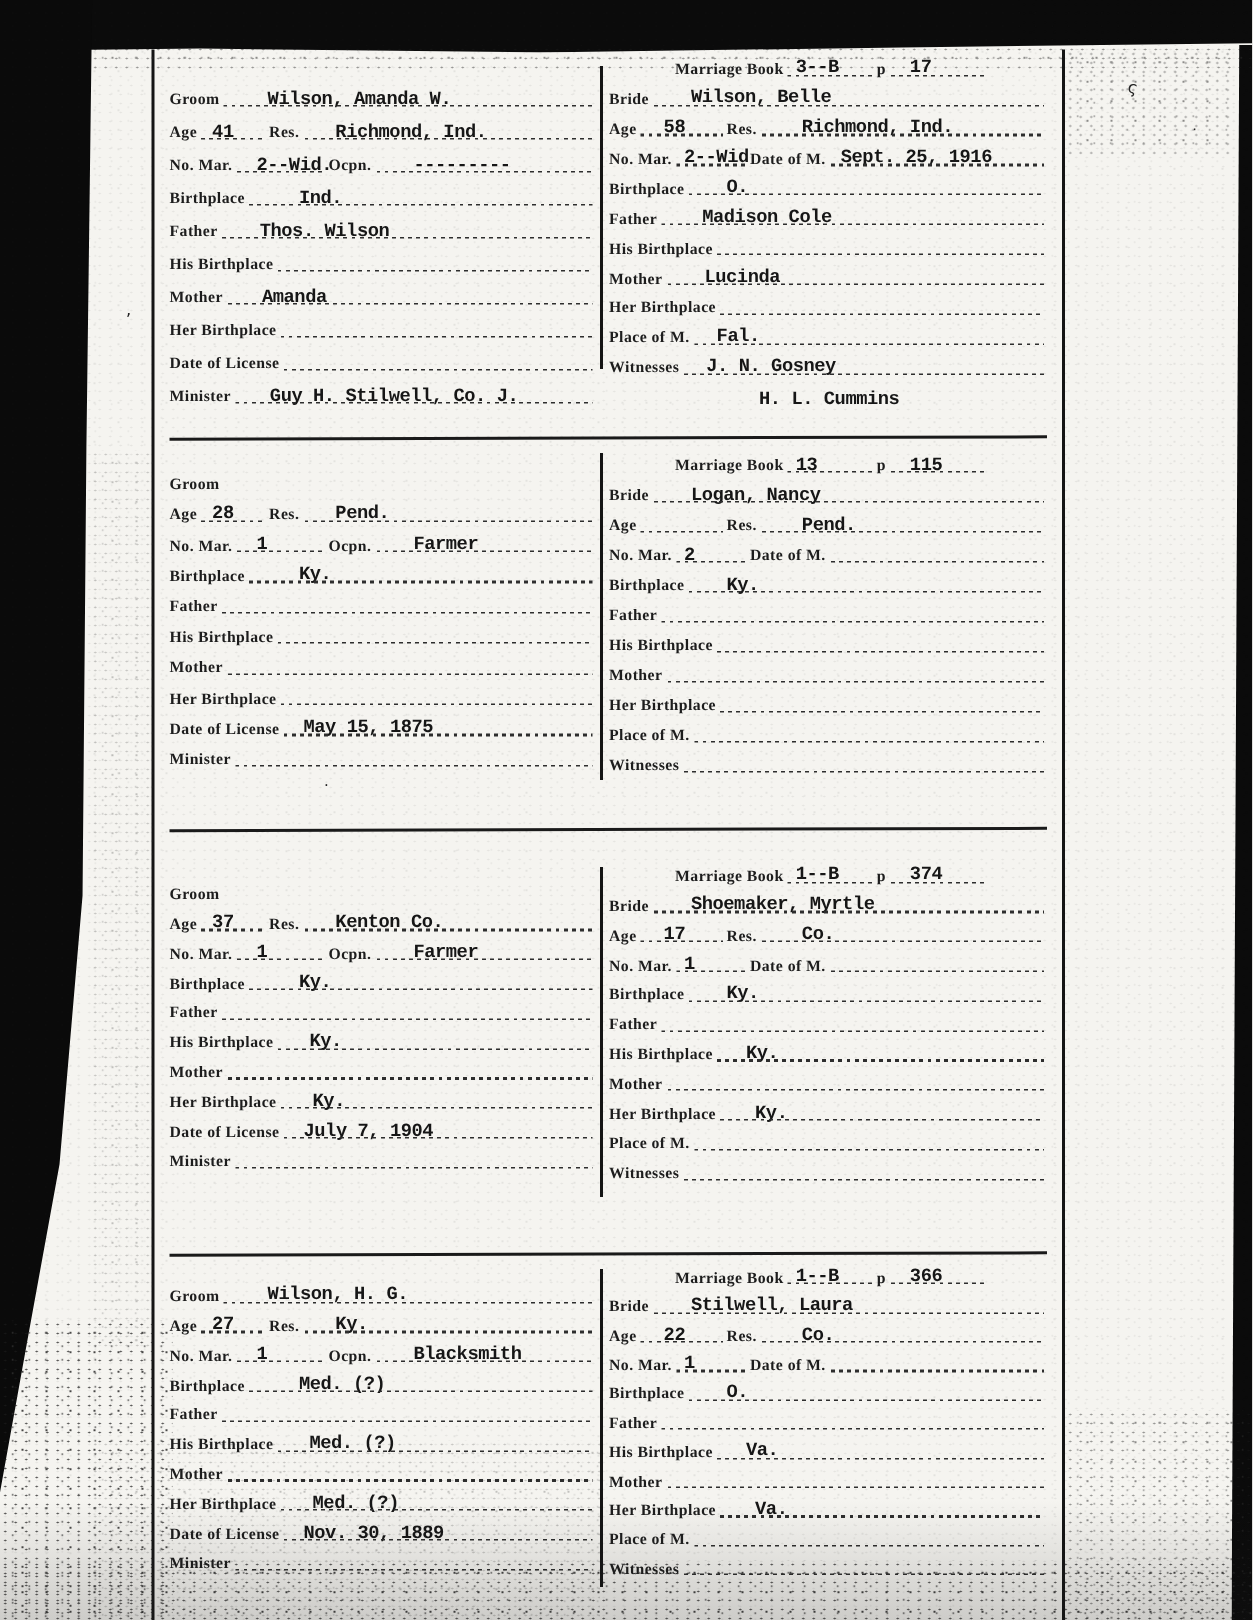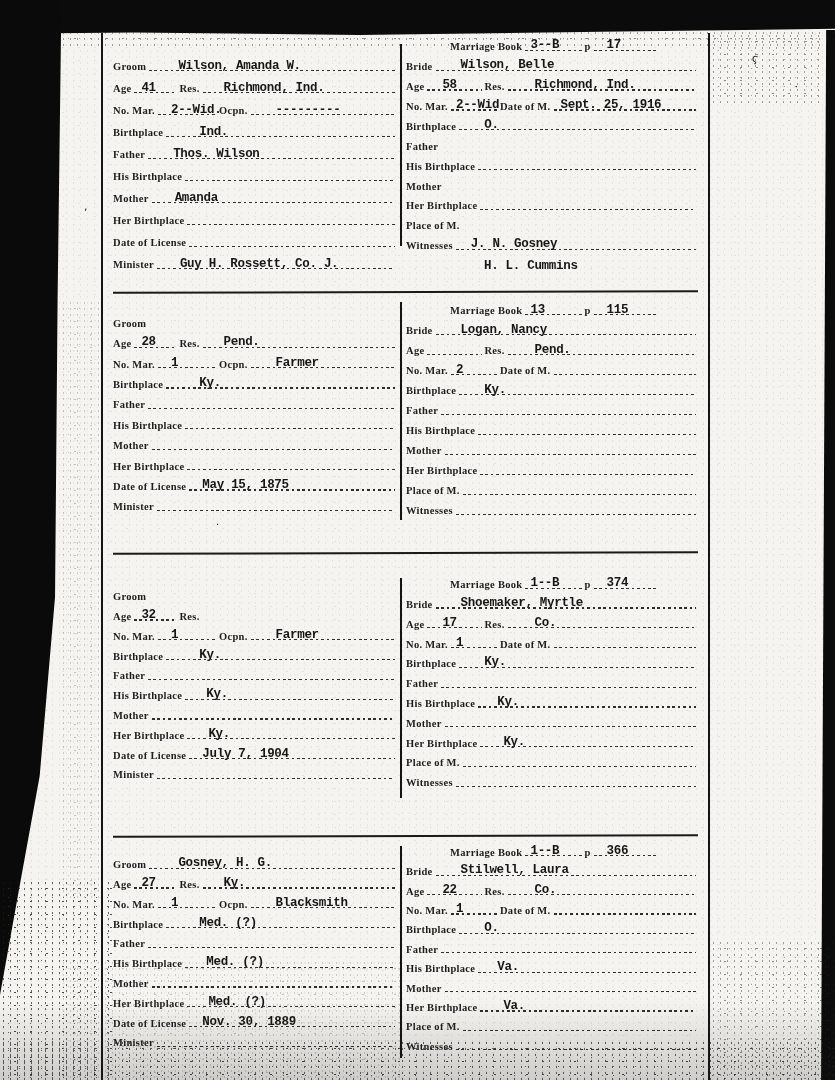--- a/index.html
+++ b/index.html
@@ -35,21 +35,21 @@
   .fxM{flex:0 0 62px;}  
   .fxN{flex:0 0 50px;}  
   .fxB{flex:0 0 60px;}  
   .fxP{flex:0 0 66px;}  
   .sp48{flex:0 0 44px;}
   .spf{flex:1 1 auto;}
   .v{position:absolute;bottom:2px;left:var(--vx,22px);
      font-family:"Liberation Mono","DejaVu Sans Mono",monospace;
      font-weight:700;font-size:12.5px;line-height:1;color:#161616;
      white-space:nowrap;letter-spacing:-.3px;}
-  .v.free{position:static;margin-left:58px;padding-left:20px;}
+  .v.free{position:static;margin-left:80px;padding-left:20px;}
   
   .noise{position:absolute;pointer-events:none;background-image:
       radial-gradient(#1c1c1c .55px,transparent .9px),
       radial-gradient(#3a3a3a .5px,transparent .85px),
       radial-gradient(#101010 .7px,transparent 1px);
       background-size:7px 6px,11px 9px,16px 13px;
       background-position:0 0,3px 4px,7px 2px;}
   .n-faint{opacity:.07;} .n-light{opacity:.22;} .n-med{opacity:.45;} .n-heavy{opacity:.75;}
   .shade-bottom{position:absolute;left:0;top:1000px;width:835px;height:80px;pointer-events:none;
       background:linear-gradient(180deg,rgba(25,25,25,0) 0%,rgba(25,25,25,.18) 100%);}
@@ -127,21 +127,21 @@
         </div>
         <div class="r">
           <span class="l">Date of License</span>
           <span class="f">
               <span class="v" style="--vx:14px"></span>
             </span>
         </div>
         <div class="r">
           <span class="l">Minister</span>
           <span class="f">
-              <span class="v" style="--vx:24px">Guy H. Rossett, Co. J.</span>
+              <span class="v" style="--vx:24px">Guy H. Stilwell, Co. J.</span>
             </span>
         </div>
       </div>
 
       <div class="card br">
         <div class="r">
           <span class="sp48"></span>
           <span class="l">Marriage Book</span>
           <span class="f fxB">
               <span class="v" style="--vx:6px">3--B</span>
@@ -179,38 +179,47 @@
             </span>
         </div>
         <div class="r">
           <span class="l">Birthplace</span>
           <span class="f">
               <span class="v" style="--vx:26px">O.</span>
             </span>
         </div>
         <div class="r">
           <span class="l">Father</span>
+          <span class="f">
+              <span class="v" style="--vx:28px">Madison Cole</span>
+            </span>
         </div>
         <div class="r">
           <span class="l">His Birthplace</span>
           <span class="f">
               <span class="v" style="--vx:20px"></span>
             </span>
         </div>
         <div class="r">
           <span class="l">Mother</span>
+          <span class="f">
+              <span class="v" style="--vx:26px">Lucinda</span>
+            </span>
         </div>
         <div class="r">
           <span class="l">Her Birthplace</span>
           <span class="f">
               <span class="v" style="--vx:24px"></span>
             </span>
         </div>
         <div class="r">
           <span class="l">Place of M.</span>
+          <span class="f">
+              <span class="v" style="--vx:16px">Fal.</span>
+            </span>
         </div>
         <div class="r">
           <span class="l">Witnesses</span>
           <span class="f">
               <span class="v" style="--vx:16px">J. N. Gosney</span>
             </span>
         </div>
         <div class="r">
           <span class="v free">H. L. Cummins</span>
         </div>
@@ -378,23 +387,26 @@
     <div class="record" style="--lt: 584px; --rt: 572px; --lrh: 19.8px; --rrh: 19.8px; --dt: 578px; --dh: 220px;">
       <div class="coldiv"></div>
 
       <div class="card gl">
         <div class="r">
           <span class="l">Groom</span>
         </div>
         <div class="r">
           <span class="l">Age</span>
           <span class="f fxA">
-              <span class="v" style="--vx:8px">32</span>
+              <span class="v" style="--vx:8px">37</span>
             </span>
           <span class="l">Res.</span>
+          <span class="f">
+              <span class="v" style="--vx:22px">Kenton Co.</span>
+            </span>
         </div>
         <div class="r">
           <span class="l">No. Mar.</span>
           <span class="f fxM">
               <span class="v" style="--vx:14px">1</span>
             </span>
           <span class="l">Ocpn.</span>
           <span class="f">
               <span class="v" style="--vx:26px">Farmer</span>
             </span>
@@ -530,21 +542,21 @@
       </div>
     </div>
 
     <div class="record" style="--lt: 852px; --rt: 840px; --lrh: 19.8px; --rrh: 19.4px; --dt: 846px; --dh: 212px;">
       <div class="coldiv"></div>
 
       <div class="card gl">
         <div class="r">
           <span class="l">Groom</span>
           <span class="f">
-              <span class="v" style="--vx:30px">Gosney, H. G.</span>
+              <span class="v" style="--vx:30px">Wilson, H. G.</span>
             </span>
         </div>
         <div class="r">
           <span class="l">Age</span>
           <span class="f fxA">
               <span class="v" style="--vx:8px">27</span>
             </span>
           <span class="l">Res.</span>
           <span class="f">
               <span class="v" style="--vx:22px">Ky.</span>

